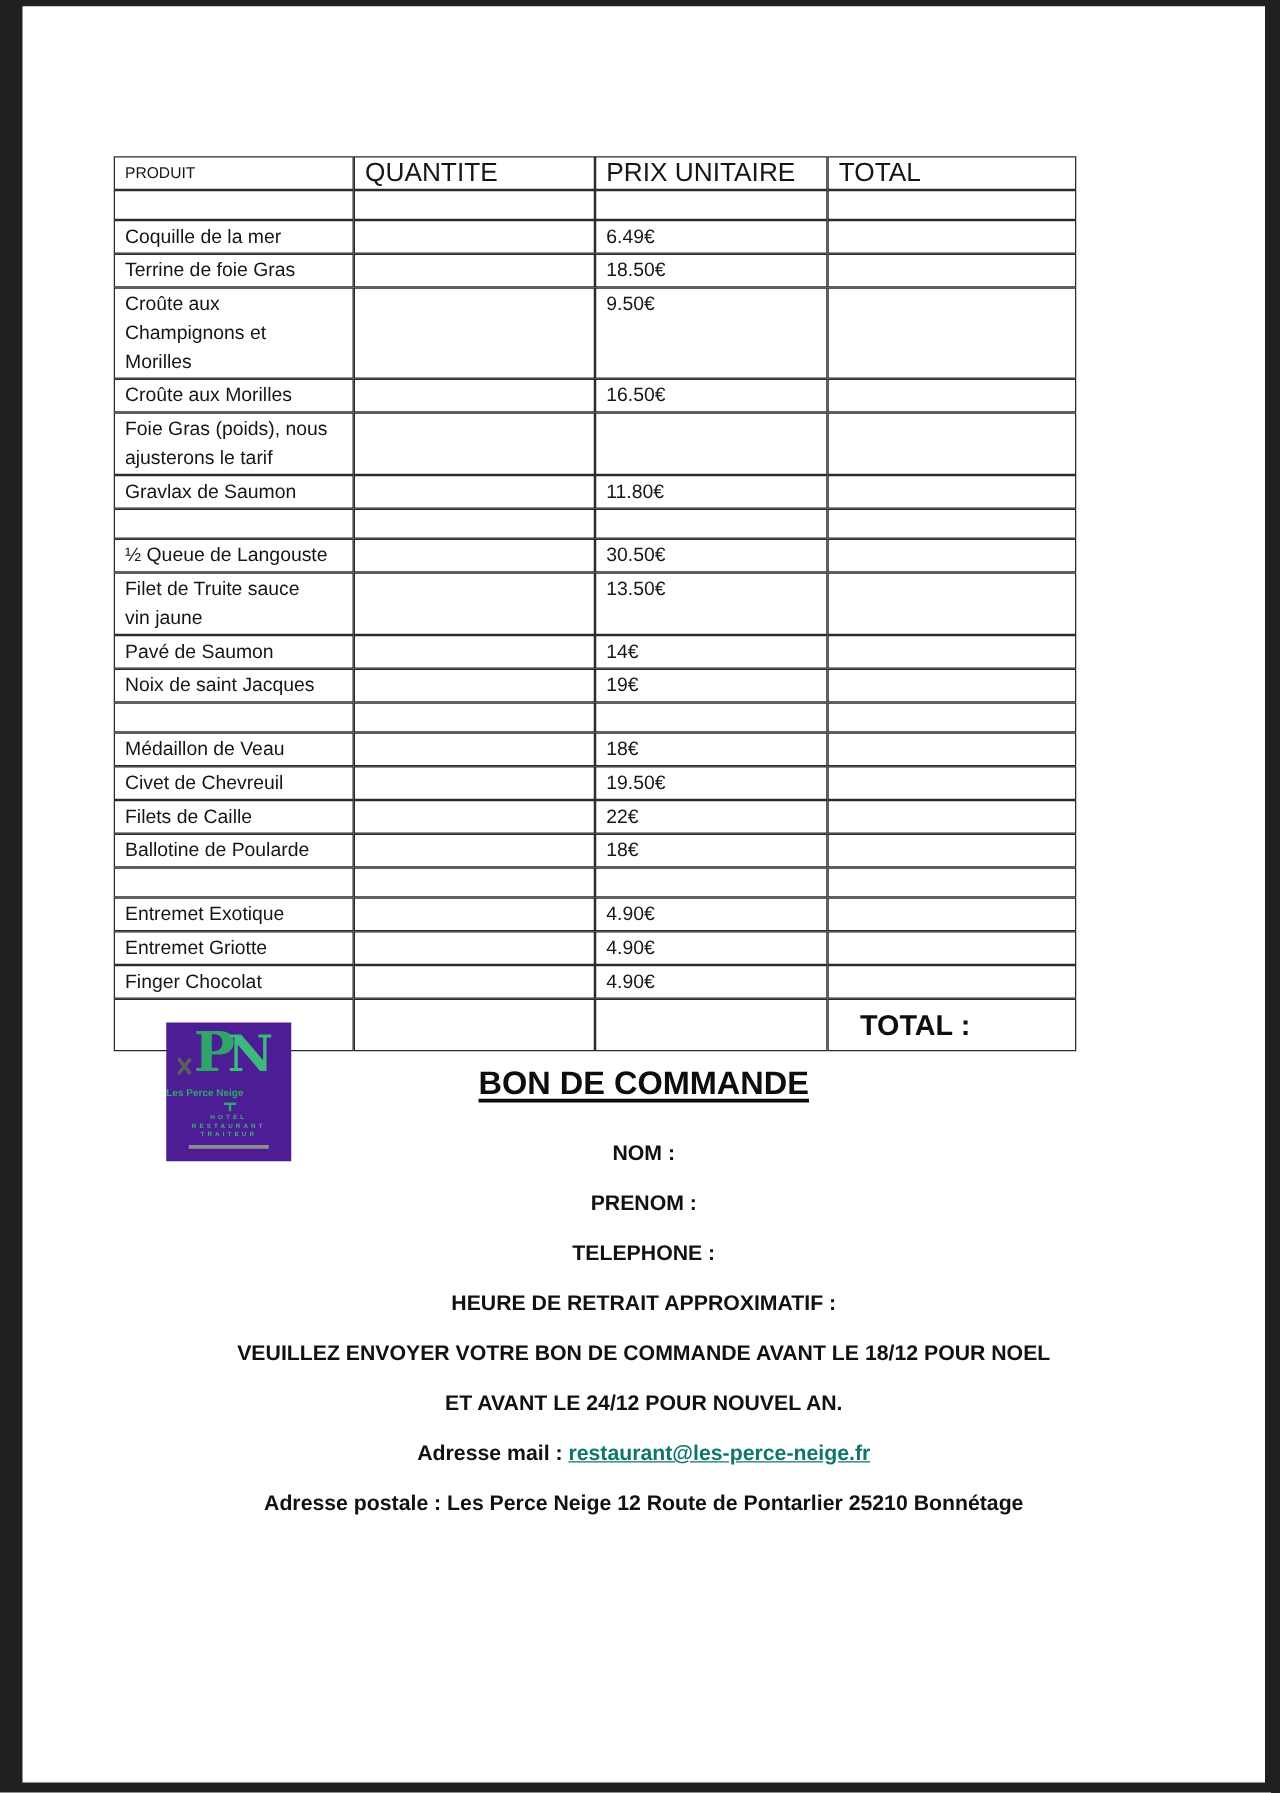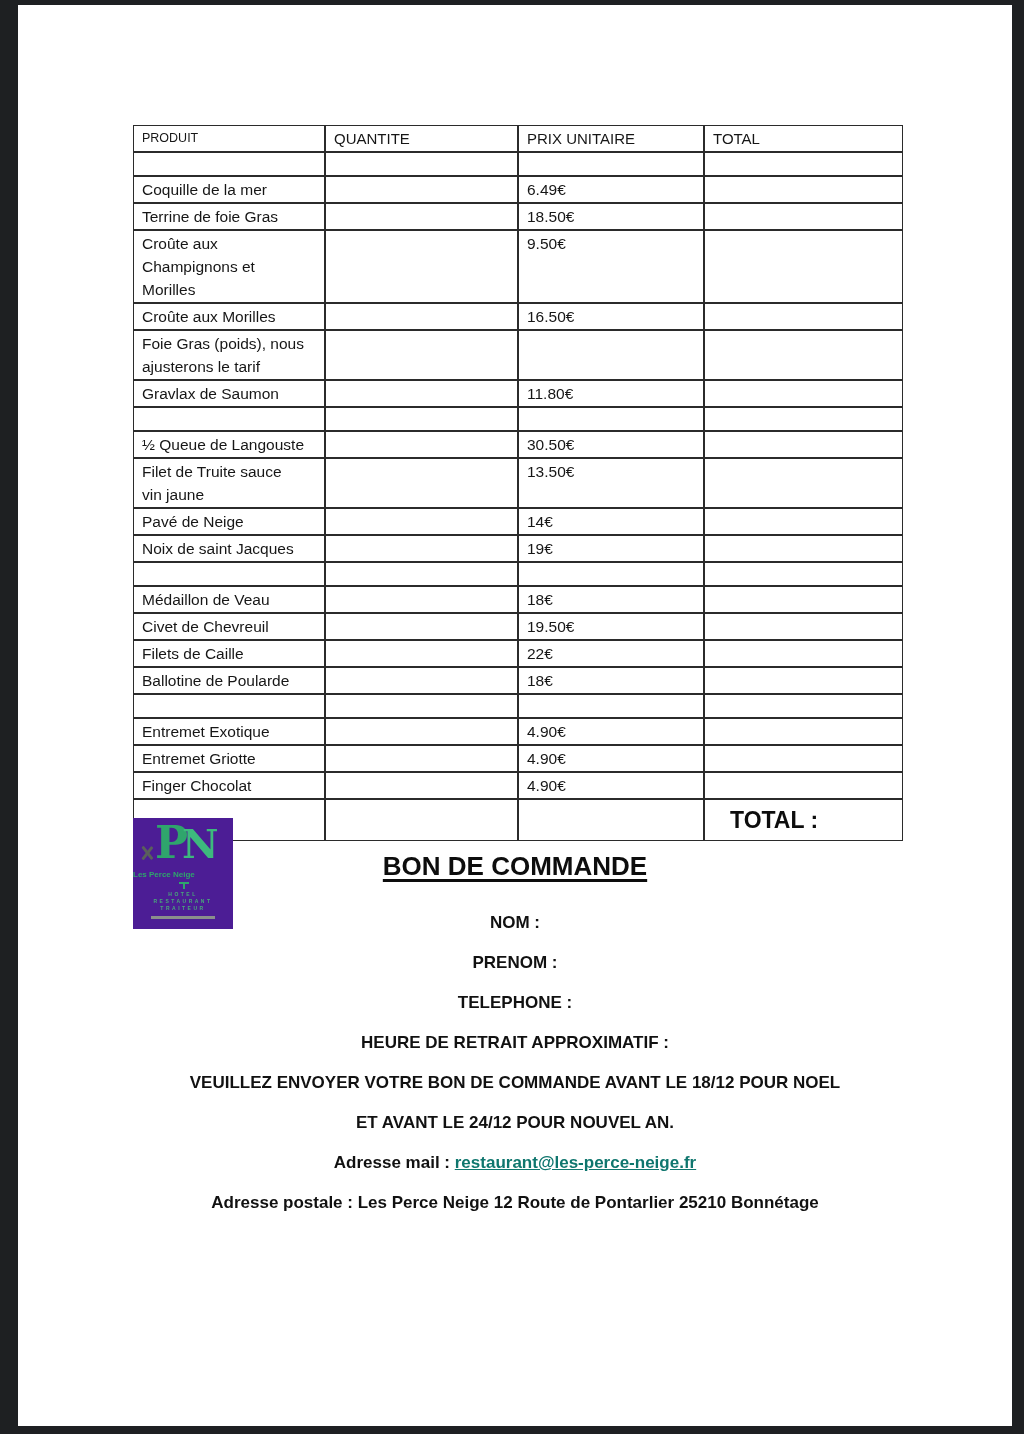--- a/index.html
+++ b/index.html
@@ -16,37 +16,37 @@
     width: 994px; height: 1421px;
     background: #ffffff;
   }
 
   
   .order-table {
     border-collapse: separate;
     border-spacing: 0;
     table-layout: fixed;
     width: 770px;
-    margin: 120px 0 0 115px;
+    margin: 120px 0 0 73px;
     border-radius: 29px;
   }
   .order-table th, .order-table td {
     border: 1px solid #2b2b2b;
     padding: 1px 6px 1px 8px;
     text-align: left;
     vertical-align: top;
     font-size: 15.5px;
     line-height: 23px;
     height: 24px;
     color: #161616;
     font-weight: 400;
     white-space: pre-line;
     overflow: hidden;
   }
-  .order-table th { font-size: 15px; height: 23px; }
+  .order-table th { font-size: 21px; height: 23px; }
   .order-table th.col-produit { font-size: 12.5px; }
   .order-table tr.total-row td { height: 40px; }
   .order-table tr.total-row td.cell-total {
     font-size: 23px;
     font-weight: 700;
     line-height: 38px;
     color: #0d0d0d;
     padding-left: 25px;
   }
 
@@ -216,21 +216,21 @@
           <td class="cell-total"></td>
         </tr>
         <tr>
           <td class="cell-produit">Filet de Truite sauce
 vin jaune</td>
           <td class="cell-quantite"></td>
           <td class="cell-prix-unitaire">13.50€</td>
           <td class="cell-total"></td>
         </tr>
         <tr>
-          <td class="cell-produit">Pavé de Neige</td>
+          <td class="cell-produit">Pavé de Saumon</td>
           <td class="cell-quantite"></td>
           <td class="cell-prix-unitaire">14€</td>
           <td class="cell-total"></td>
         </tr>
         <tr>
           <td class="cell-produit">Noix de saint Jacques</td>
           <td class="cell-quantite"></td>
           <td class="cell-prix-unitaire">19€</td>
           <td class="cell-total"></td>
         </tr>

